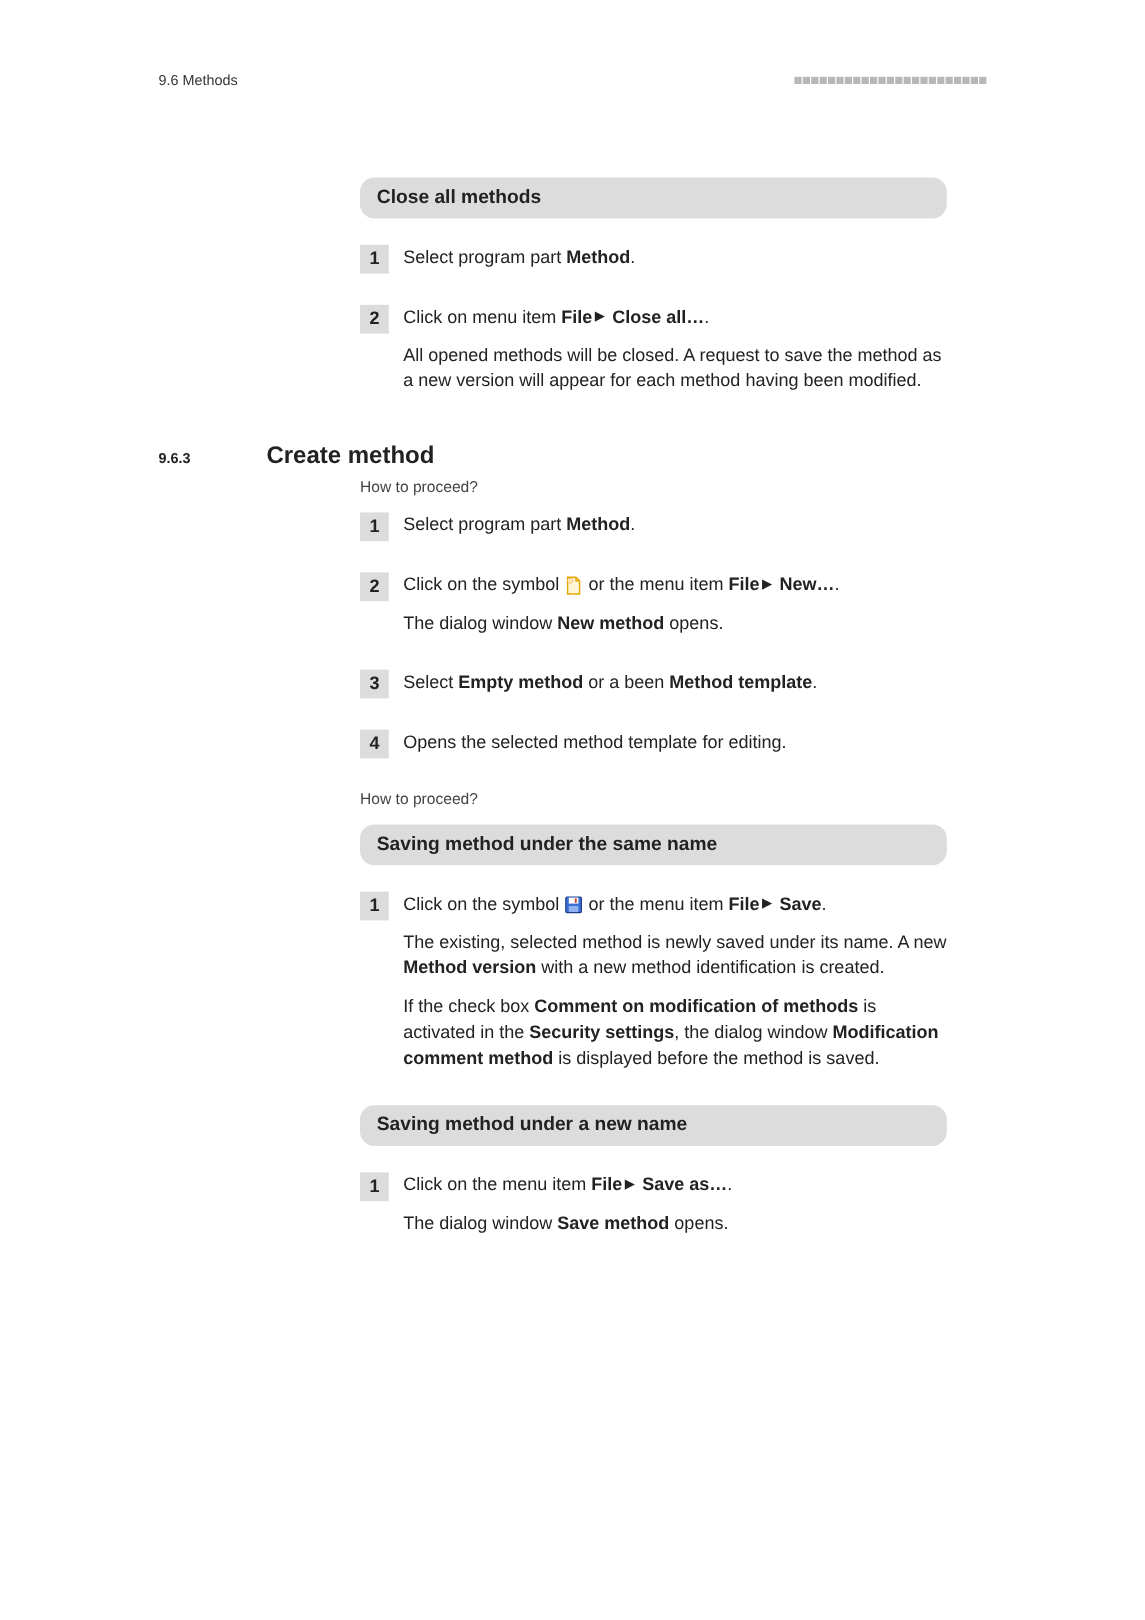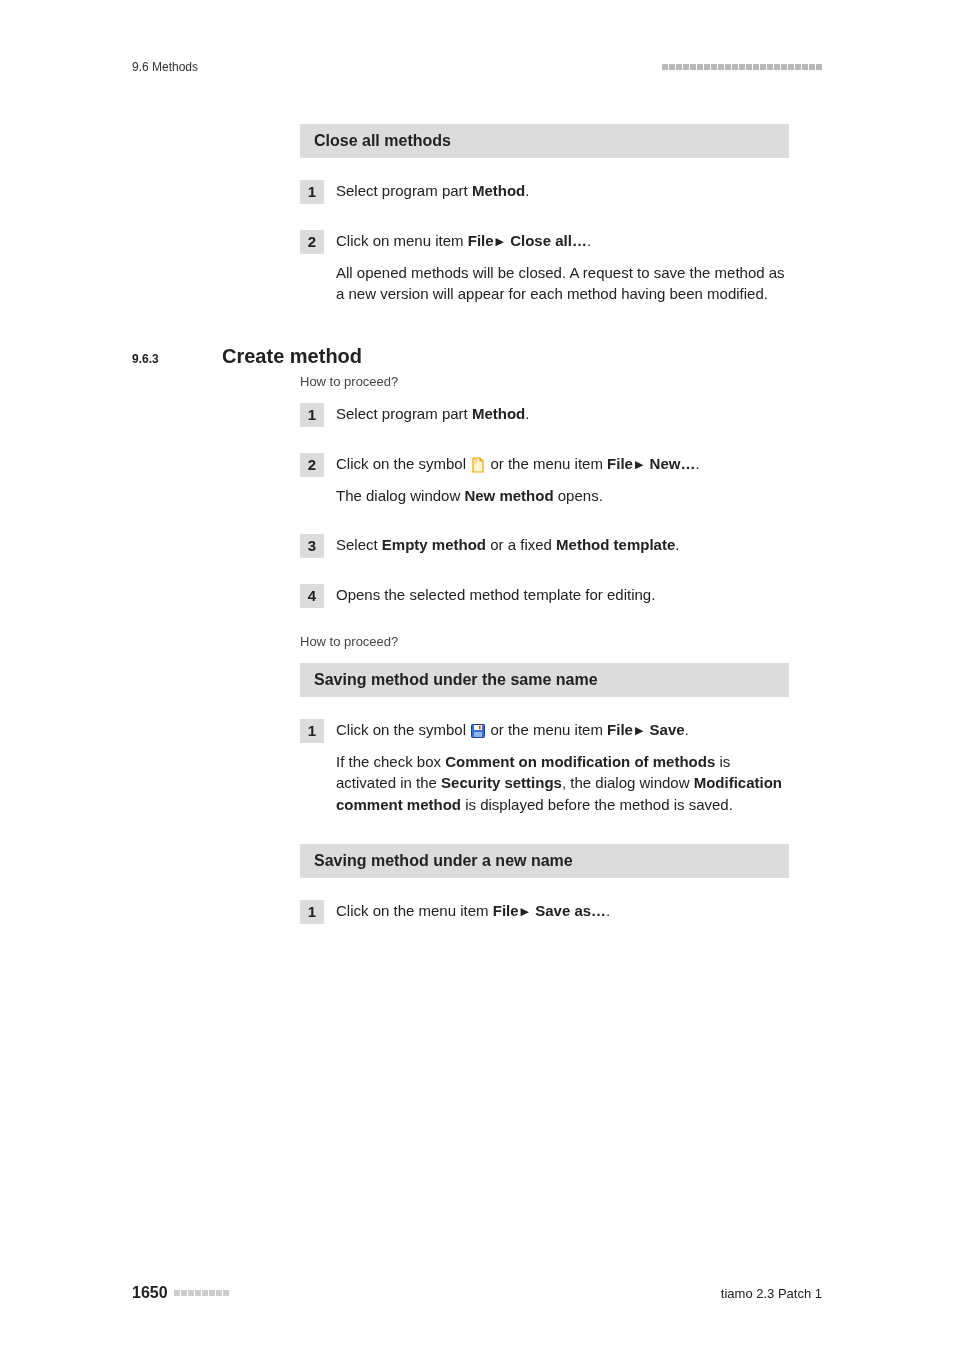--- a/index.html
+++ b/index.html
@@ -15,21 +15,21 @@
     box-sizing: border-box;
     min-height: 1350px;
     position: relative;
   }
   .running-header {
     display: flex;
     justify-content: space-between;
     align-items: center;
     font-size: 12px;
     color: #333;
-    margin-bottom: 50px;
+    margin-bottom: 74px;
     padding: 0 92px 0 92px;
   }
   .header-squares {
     display: flex;
     gap: 1px;
   }
   .header-squares span {
     width: 6px;
     height: 6px;
     background: #b8b8b8;
@@ -39,20 +39,21 @@
     margin-left: 260px;
     margin-right: 125px;
   }
   .proc-title {
     background: #dcdcdc;
     font-weight: 700;
     font-size: 16px;
     padding: 8px 14px;
     margin-bottom: 22px;
     color: #222;
+    border-radius: 12px;
   }
   .step {
     display: flex;
     margin-bottom: 18px;
     line-height: 1.45;
     font-size: 15px;
   }
   .step-num {
     background: #dcdcdc;
     font-weight: 700;
@@ -210,21 +211,21 @@
                 <path d="M10 1v3h3" fill="none" stroke="#e6a800" stroke-width="1.2"></path>
                 <circle cx="5" cy="4" r="2.3" fill="#ff9a2e"></circle>
                 <path d="M5 2v4M3 4h4M3.5 2.5l3 3M6.5 2.5l-3 3" stroke="#ffefc2" stroke-width="0.9"></path>
               </svg><span> or the menu item </span><span class="bold">File</span><span class="menu-arrow">▶</span> <span class="bold">New…</span><span>.</span></p>
             <p><span>The dialog window </span><span class="bold">New method</span><span> opens.</span></p>
           </div>
         </div>
         <div class="step">
           <div class="step-num">3</div>
           <div class="step-body">
-            <p><span>Select </span><span class="bold">Empty method</span><span> or a fixed </span><span class="bold">Method template</span><span>.</span></p>
+            <p><span>Select </span><span class="bold">Empty method</span><span> or a been </span><span class="bold">Method template</span><span>.</span></p>
           </div>
         </div>
         <div class="step">
           <div class="step-num">4</div>
           <div class="step-body">
             <p>Opens the selected method template for editing.</p>
           </div>
         </div>
       </div>
   </div>
@@ -236,46 +237,32 @@
     <div>
         <div class="step">
           <div class="step-num">1</div>
           <div class="step-body">
             <p><span>Click on the symbol </span><svg class="icon-save" width="16" height="16" viewBox="0 0 16 16">
                 <rect x="1.5" y="1.5" width="13" height="13" rx="1" fill="#3b6fd6" stroke="#1f3f88"></rect>
                 <rect x="4" y="2" width="8" height="5" fill="#fff"></rect>
                 <rect x="9" y="2.7" width="1.6" height="3.6" fill="#d04030"></rect>
                 <rect x="4" y="9" width="8" height="5" fill="#8fb3f0"></rect>
               </svg><span> or the menu item </span><span class="bold">File</span><span class="menu-arrow">▶</span> <span class="bold">Save</span><span>.</span></p>
+            <p><span>The existing, selected method is newly saved under its name. A new </span><span class="bold">Method version</span><span> with a new method identification is created.</span></p>
             <p><span>If the check box </span><span class="bold">Comment on modification of methods</span><span> is activated in the </span><span class="bold">Security settings</span><span>, the dialog window </span><span class="bold">Modification comment method</span><span> is displayed before the method is saved.</span></p>
           </div>
         </div>
       </div>
 
     <div class="proc-title" style="margin-top:10px">Saving method under a new name</div>
     <div>
         <div class="step">
           <div class="step-num">1</div>
           <div class="step-body">
             <p><span>Click on the menu item </span><span class="bold">File</span><span class="menu-arrow">▶</span> <span class="bold">Save as…</span><span>.</span></p>
-          </div>
-        </div>
-      </div>
-  </div>
-
-  <div class="footer">
-    <div class="footer-left">
-      <span class="pgnum">1650</span>
-      <span class="footer-squares">
-        <span></span>
-          <span></span>
-          <span></span>
-          <span></span>
-          <span></span>
-          <span></span>
-          <span></span>
-          <span></span>
-      </span>
-    </div>
-    <span>tiamo 2.3 Patch 1</span>
-  </div>
+            <p><span>The dialog window </span><span class="bold">Save method</span><span> opens.</span></p>
+          </div>
+        </div>
+      </div>
+  </div>
+
 
 </div>
 
 </body></html>

